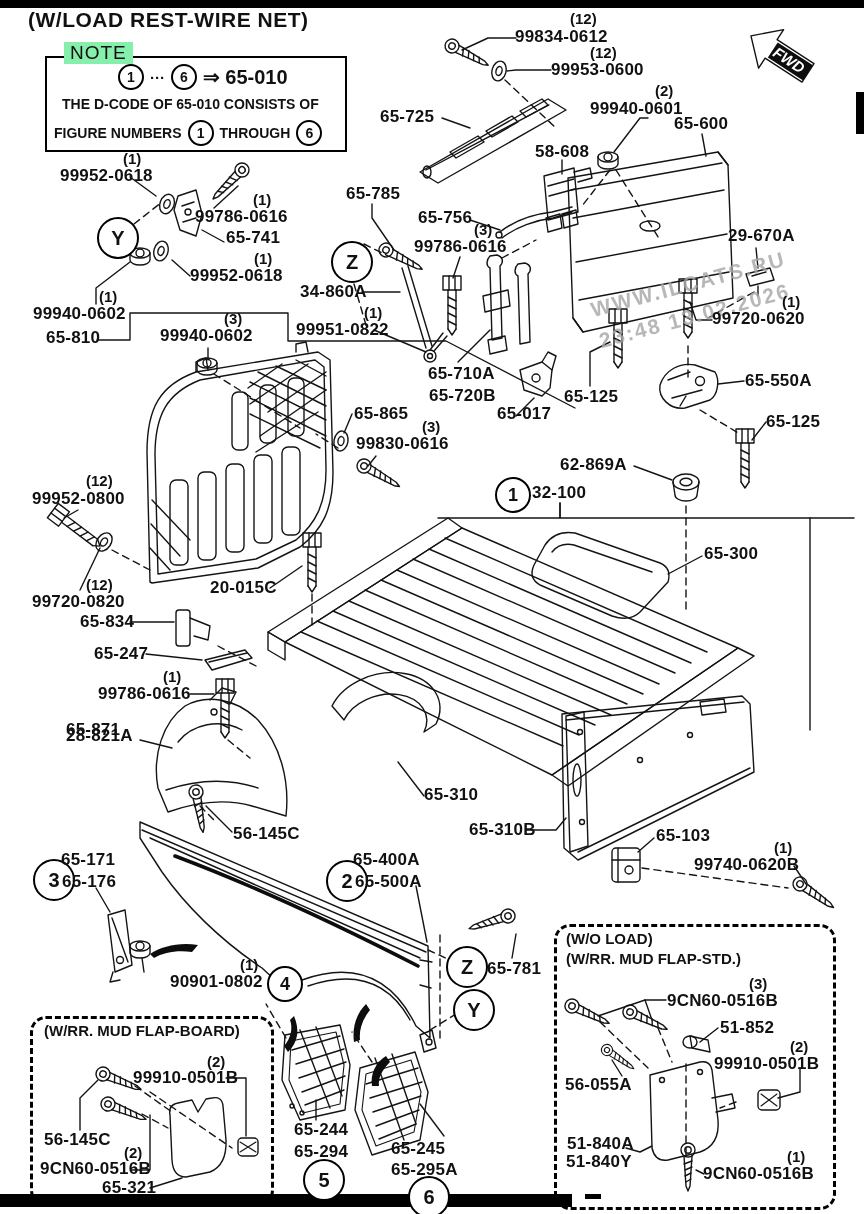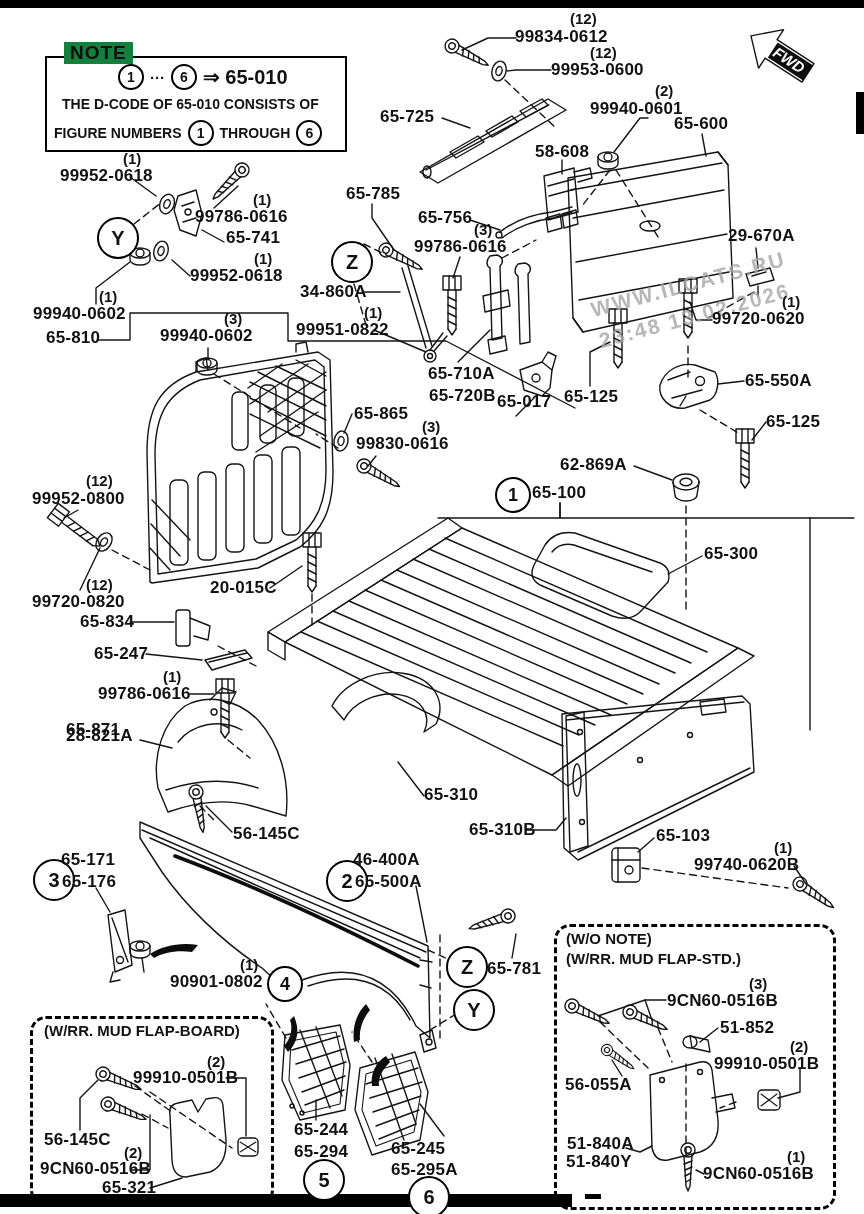--- a/index.html
+++ b/index.html
@@ -9,22 +9,22 @@
   .lbl{position:absolute;font-size:17px;font-weight:700;white-space:nowrap;letter-spacing:.2px}
   .qty{position:absolute;font-size:15px;font-weight:700;white-space:nowrap}
   .title{position:absolute;font-size:21px;font-weight:700;letter-spacing:.5px}
   .boxtitle{position:absolute;font-size:15px;font-weight:700;white-space:nowrap}
   .circ{position:absolute;border:2px solid #000;border-radius:50%;
         display:flex;align-items:center;justify-content:center;font-weight:700;background:#fff}
   .circ.big{width:38px;height:38px;font-size:20px}
   .circ.mid{width:32px;height:32px;font-size:18px}
   .circ.sm{width:22px;height:22px;font-size:14px;border-width:2px;display:inline-flex;position:static}
   .notebox{position:absolute;left:45px;top:56px;width:298px;height:92px;border:2.5px solid #000}
-  .notehead{position:absolute;left:64px;top:42px;background:#15803d;padding:0 6px;
-            font-size:19px;font-weight:700;letter-spacing:1px}
+  .notehead{position:absolute;left:64px;top:42px;background:#86efac;padding:0 6px;
+            font-size:19px;font-weight:400;letter-spacing:1px}
   .noteline{position:absolute;display:flex;align-items:center;gap:6px;font-size:15px;font-weight:700}
   .dashbox{position:absolute;border:3px dashed #000;border-radius:16px}
   .wm{position:absolute;left:592px;top:268px;color:#a6a6a6;opacity:.8;font-size:21px;
       font-weight:700;letter-spacing:2px;transform:rotate(-15deg);line-height:1.5;white-space:nowrap}
   .art{position:absolute;left:0;top:0}
   .art path,.art line,.art polyline,.art polygon,.art rect,.art circle,.art ellipse
       {fill:none;stroke:#141414;stroke-width:1.4;stroke-linecap:round;stroke-linejoin:round}
   .art .fill{fill:#0d0d0d;stroke:none}
   .art .dash{stroke-dasharray:7 5;stroke-width:1.3}
   .art .thin{stroke-width:1.1}
@@ -404,20 +404,21 @@
       <line x1="142" y1="1114" x2="168" y2="1128"></line>
       <line x1="150" y1="1092" x2="232" y2="1148"></line>
       <line x1="600" y1="1022" x2="648" y2="1068"></line>
       <line x1="658" y1="1028" x2="672" y2="1062"></line>
       <line x1="686" y1="1064" x2="686" y2="1158"></line>
       <line x1="736" y1="1102" x2="720" y2="1108"></line>
       <line x1="200" y1="806" x2="214" y2="820"></line>
     </g>
   </svg>
 
+  <div class="title" style="left:28px;top:8px">(W/LOAD REST-WIRE NET)</div>
 
   <div class="notebox"></div>
   <div class="notehead">NOTE</div>
   <div class="noteline" style="left:118px;top:64px">
     <span class="circ sm">1</span>
     <span>···</span>
     <span class="circ sm">6</span>
     <span style="font-size:20px">⇒ 65-010</span>
   </div>
   <div class="noteline" style="left:62px;top:96px;font-size:14px">THE D-CODE OF  65-010  CONSISTS OF</div>
@@ -429,21 +430,21 @@
   </div>
 
   <div class="wm">
     <div>WWW.ILCATS.RU</div>
     <div>23:48 13.02.2026</div>
   </div>
 
   <div class="dashbox" style="left:30px;top:1016px;width:238px;height:184px"></div>
   <div class="dashbox" style="left:554px;top:924px;width:276px;height:280px"></div>
   <div class="boxtitle" style="left:44px;top:1022px">(W/RR. MUD FLAP-BOARD)</div>
-  <div class="boxtitle" style="left:566px;top:930px">(W/O NOTE)</div>
+  <div class="boxtitle" style="left:566px;top:930px">(W/O LOAD)</div>
   <div class="boxtitle" style="left:566px;top:950px">(W/RR. MUD FLAP-STD.)</div>
 
   <div class="circ mid" style="left:495px;top:477px">1</div>
   <div class="circ big" style="left:326px;top:860px">2</div>
   <div class="circ big" style="left:33px;top:859px">3</div>
   <div class="circ mid" style="left:267px;top:966px">4</div>
   <div class="circ big" style="left:303px;top:1159px">5</div>
   <div class="circ big" style="left:408px;top:1176px">6</div>
   <div class="circ big" style="left:97px;top:217px">Y</div>
   <div class="circ big" style="left:331px;top:241px">Z</div>
@@ -476,50 +477,50 @@
   <div class="lbl" style="left:46px;top:328px">65-810</div>
   <div class="qty" style="left:224px;top:310px">(3)</div>
   <div class="lbl" style="left:160px;top:326px">99940-0602</div>
   <div class="qty" style="left:364px;top:304px">(1)</div>
   <div class="lbl" style="left:296px;top:320px">99951-0822</div>
   <div class="qty" style="left:782px;top:293px">(1)</div>
   <div class="lbl" style="left:712px;top:309px">99720-0620</div>
   <div class="lbl" style="left:728px;top:226px">29-670A</div>
   <div class="lbl" style="left:428px;top:364px">65-710A</div>
   <div class="lbl" style="left:429px;top:386px">65-720B</div>
-  <div class="lbl" style="left:497px;top:392px">65-017</div>
+  <div class="lbl" style="left:497px;top:404px">65-017</div>
   <div class="lbl" style="left:564px;top:387px">65-125</div>
   <div class="lbl" style="left:745px;top:371px">65-550A</div>
   <div class="lbl" style="left:766px;top:412px">65-125</div>
   <div class="lbl" style="left:354px;top:404px">65-865</div>
   <div class="qty" style="left:422px;top:418px">(3)</div>
   <div class="lbl" style="left:356px;top:434px">99830-0616</div>
   <div class="qty" style="left:86px;top:472px">(12)</div>
   <div class="lbl" style="left:32px;top:489px">99952-0800</div>
   <div class="qty" style="left:86px;top:576px">(12)</div>
   <div class="lbl" style="left:32px;top:592px">99720-0820</div>
   <div class="lbl" style="left:210px;top:578px">20-015C</div>
   <div class="lbl" style="left:560px;top:455px">62-869A</div>
-  <div class="lbl" style="left:532px;top:483px">65-100</div>
+  <div class="lbl" style="left:532px;top:483px">32-100</div>
   <div class="lbl" style="left:704px;top:544px">65-300</div>
   <div class="lbl" style="left:80px;top:612px">65-834</div>
   <div class="lbl" style="left:94px;top:644px">65-247</div>
   <div class="qty" style="left:163px;top:668px">(1)</div>
   <div class="lbl" style="left:98px;top:684px">99786-0616</div>
   <div class="lbl" style="left:66px;top:726px">28-821A</div>
   <div class="lbl" style="left:66px;top:720px">65-871</div>
   <div class="lbl" style="left:233px;top:824px">56-145C</div>
   <div class="lbl" style="left:424px;top:785px">65-310</div>
   <div class="lbl" style="left:469px;top:820px">65-310B</div>
   <div class="lbl" style="left:656px;top:826px">65-103</div>
   <div class="qty" style="left:774px;top:839px">(1)</div>
   <div class="lbl" style="left:694px;top:855px">99740-0620B</div>
   <div class="lbl" style="left:61px;top:850px">65-171</div>
   <div class="lbl" style="left:62px;top:872px">65-176</div>
-  <div class="lbl" style="left:353px;top:850px">46-400A</div>
+  <div class="lbl" style="left:353px;top:850px">65-400A</div>
   <div class="lbl" style="left:355px;top:872px">65-500A</div>
   <div class="qty" style="left:240px;top:956px">(1)</div>
   <div class="lbl" style="left:170px;top:972px">90901-0802</div>
   <div class="lbl" style="left:487px;top:959px">65-781</div>
   <div class="qty" style="left:749px;top:975px">(3)</div>
   <div class="lbl" style="left:667px;top:991px">9CN60-0516B</div>
   <div class="lbl" style="left:720px;top:1018px">51-852</div>
   <div class="qty" style="left:790px;top:1038px">(2)</div>
   <div class="lbl" style="left:714px;top:1054px">99910-0501B</div>
   <div class="lbl" style="left:565px;top:1075px">56-055A</div>

